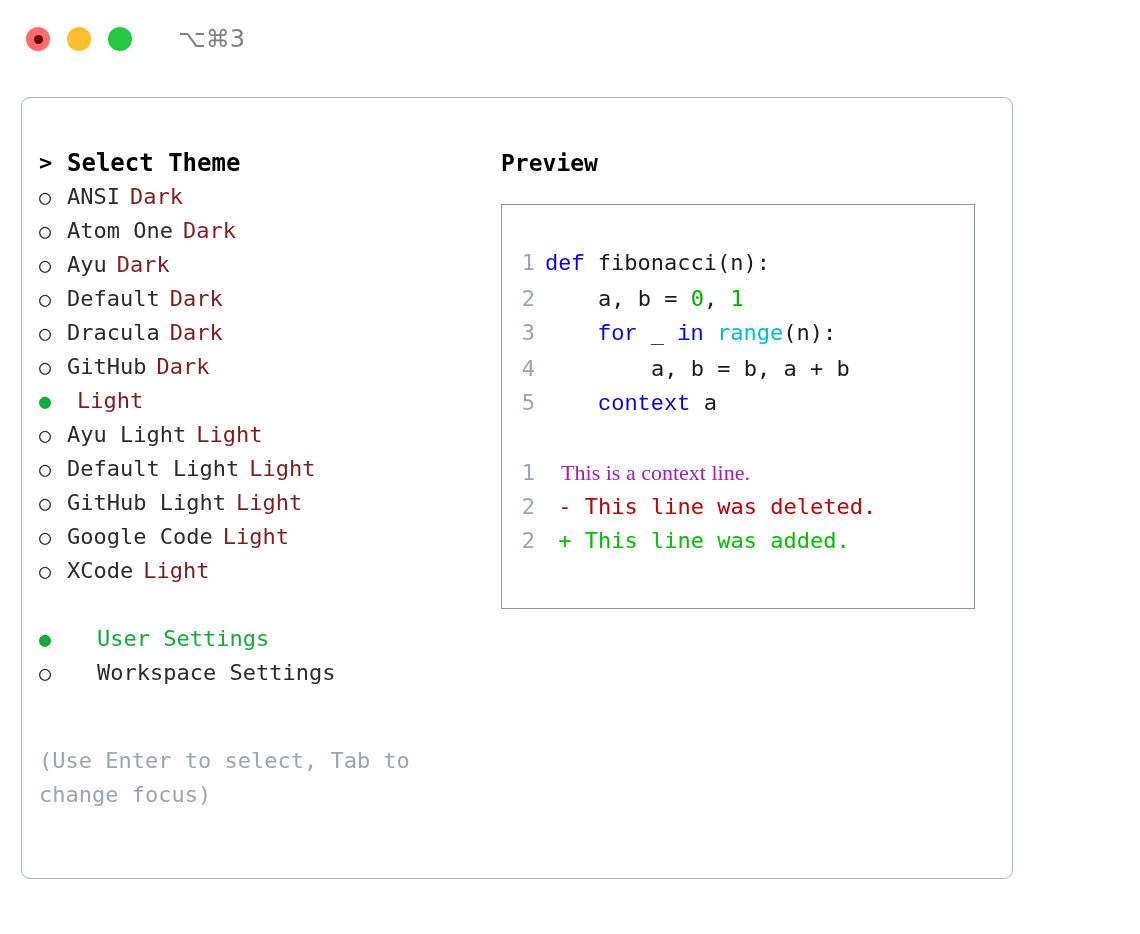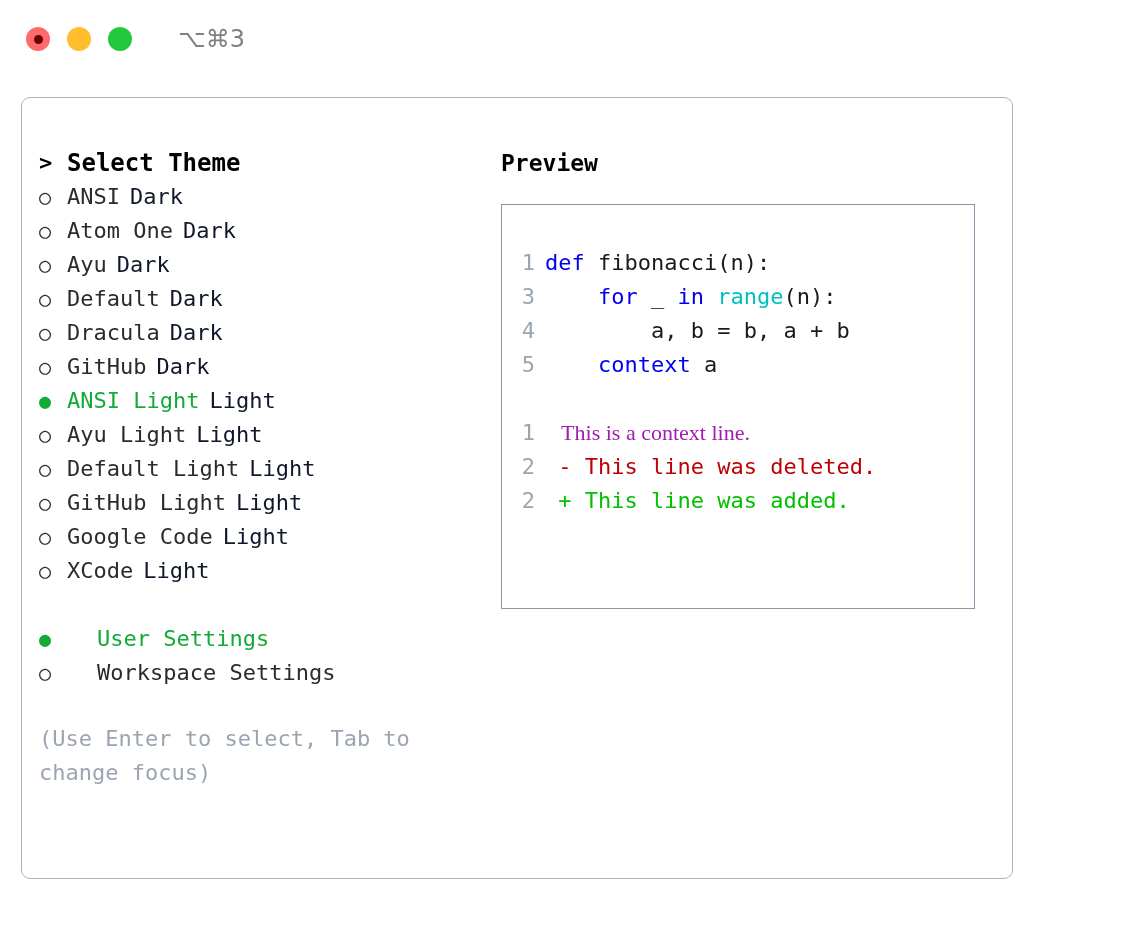--- a/index.html
+++ b/index.html
@@ -114,39 +114,39 @@
     color: #000000;
   }
   .heading-text {
     font-weight: bold;
     color: #000000;
     font-size: 24px;
   }
   .theme-name { color: #2b2b2b; }
   .theme-name.sel { color: #13ab38; }
   .theme-kind {
-    color: #0f172a;
+    color: #7f1d1d;
     margin-left: 10px;
   }
   .spacer-row { height: 34px; }
 
   .section-label {
     height: 34px;
     line-height: 34px;
     font-size: 22px;
     color: #1a1a1a;
     padding-left: 28px;
     white-space: pre;
   }
 
   .apply-name { color: #2b2b2b; margin-left: 30px; }
   .apply-name.sel { color: #13ab38; }
 
   .hint {
-    margin-top: 32px;
+    margin-top: 54px;
     width: 400px;
     font-size: 22px;
     line-height: 34px;
     color: #9aa5b1;
   }
 
   
   .right-col {
     position: absolute;
     left: 479px;
@@ -180,21 +180,21 @@
     line-height: 34px;
     white-space: pre;
   }
   .lineno {
     color: #9aa5b1;
     display: inline-block;
     width: 22px;
     text-align: right;
     margin-right: 10px;
   }
-  .kw      { color: #0000ee; }
+  .kw      { color: #0000ee; font-family: Liberation Mono, monospace; }
   .num     { color: #00b000; }
   .fn      { color: #00bfbf; }
   .plain   { color: #1a1a1a; }
   .ctx     { color: #a21caf; font-family: Liberation Serif, serif; }
   .del     { color: #c00000; text-align: right; }
   .add     { color: #00c000; }
 
   .diff-gap { height: 34px; }
 </style>
 </head>
@@ -221,21 +221,21 @@
         <span class="heading-text">Select Theme</span>
       </div>
 
       <div id="theme-list">
           <div class="row"><span class="bullet">○</span><span class="theme-name">ANSI</span><span class="theme-kind">Dark</span></div>
           <div class="row"><span class="bullet">○</span><span class="theme-name">Atom One</span><span class="theme-kind">Dark</span></div>
           <div class="row"><span class="bullet">○</span><span class="theme-name">Ayu</span><span class="theme-kind">Dark</span></div>
           <div class="row"><span class="bullet">○</span><span class="theme-name">Default</span><span class="theme-kind">Dark</span></div>
           <div class="row"><span class="bullet">○</span><span class="theme-name">Dracula</span><span class="theme-kind">Dark</span></div>
           <div class="row"><span class="bullet">○</span><span class="theme-name">GitHub</span><span class="theme-kind">Dark</span></div>
-          <div class="row"><span class="bullet bullet-sel">●</span><span class="theme-name sel">ANSI Light</span><span class="theme-kind">Light</span></div>
+          <div class="row"><span class="bullet bullet-sel">●</span><span class="theme-kind">Light</span></div>
           <div class="row"><span class="bullet">○</span><span class="theme-name">Ayu Light</span><span class="theme-kind">Light</span></div>
           <div class="row"><span class="bullet">○</span><span class="theme-name">Default Light</span><span class="theme-kind">Light</span></div>
           <div class="row"><span class="bullet">○</span><span class="theme-name">GitHub Light</span><span class="theme-kind">Light</span></div>
           <div class="row"><span class="bullet">○</span><span class="theme-name">Google Code</span><span class="theme-kind">Light</span></div>
           <div class="row"><span class="bullet">○</span><span class="theme-name">XCode</span><span class="theme-kind">Light</span></div>
         </div>
 
       <div class="spacer-row"></div>
 
 
@@ -247,20 +247,21 @@
       <div class="hint">(Use Enter to select, Tab to change focus)</div>
     </div>
 
     <div class="right-col">
       <div class="preview-title">Preview</div>
 
       <div class="preview-box">
         <div class="code-area">
           <div id="code-lines">
               <div class="code-line"><span class="lineno">1</span><span class="kw">def</span><span class="plain"> fibonacci(n):</span></div>
+              <div class="code-line"><span class="lineno">2</span><span class="plain">    a, b = </span><span class="num">0</span><span class="plain">, </span><span class="num">1</span></div>
               <div class="code-line"><span class="lineno">3</span><span class="plain">    </span><span class="kw">for</span><span class="plain"> _ </span><span class="kw">in</span><span class="plain"> </span><span class="fn">range</span><span class="plain">(n):</span></div>
               <div class="code-line"><span class="lineno">4</span><span class="plain">        a, b = b, a + b</span></div>
               <div class="code-line"><span class="lineno">5</span><span class="plain">    </span><span class="kw">context</span><span class="plain"> a</span></div>
             </div>
           <div class="diff-gap"></div>
           <div id="diff-lines">
               <div class="code-line"><span class="lineno">1</span><span class="ctx">   This is a context line.</span></div>
               <div class="code-line"><span class="lineno">2</span><span class="del"> - This line was deleted.</span></div>
               <div class="code-line"><span class="lineno">2</span><span class="add"> + This line was added.</span></div>
             </div>

